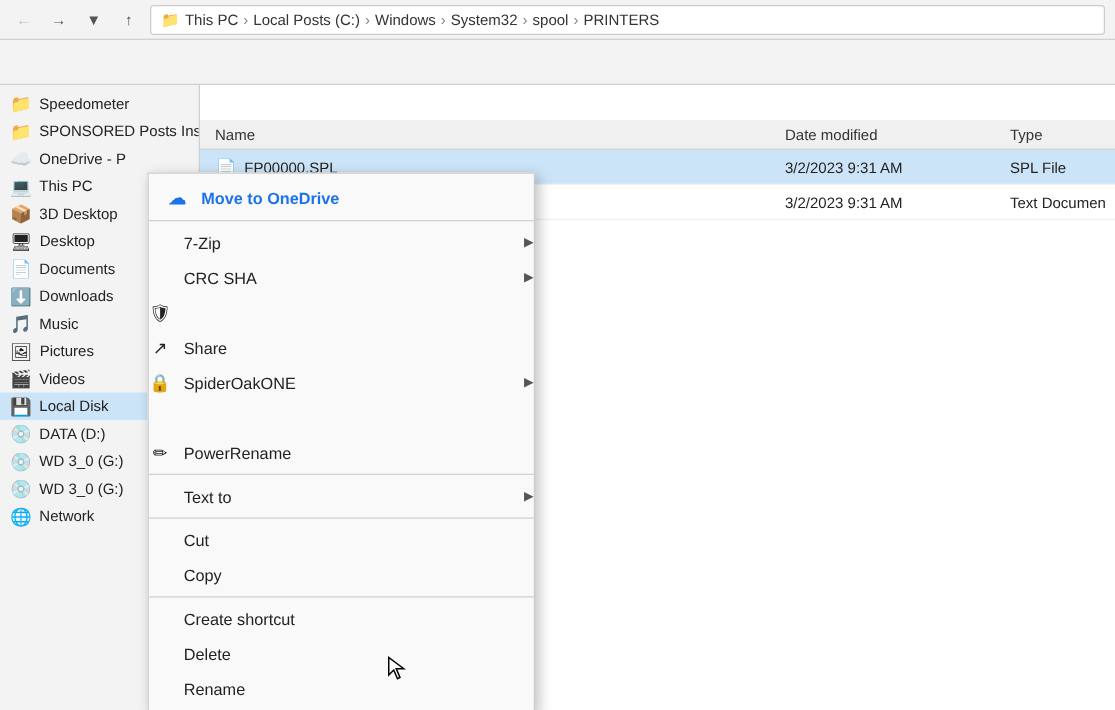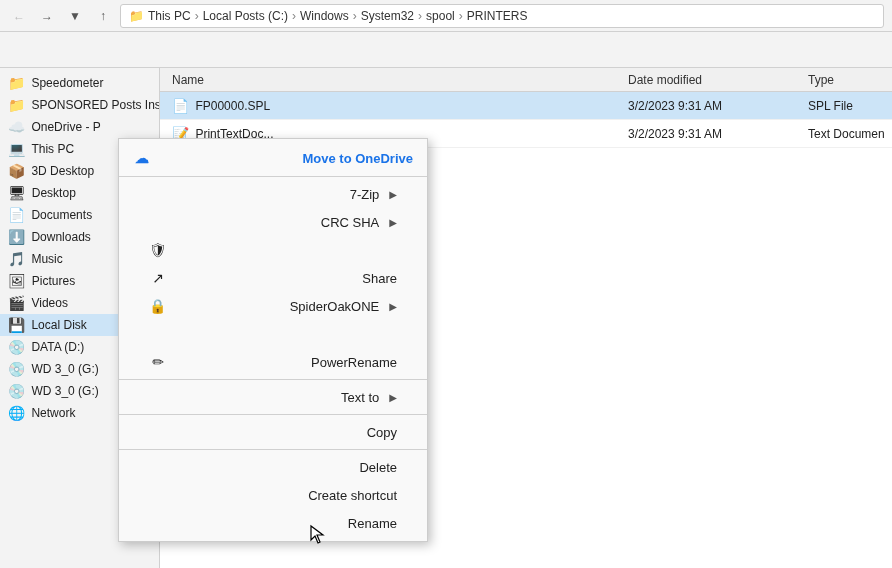--- a/index.html
+++ b/index.html
@@ -102,20 +102,21 @@
     }
     .sidebar-item.selected { background: #cce4f7; }
     .sidebar-item .icon-folder { font-size: 14px; }
 
     
     .content-area {
       flex: 1;
       background: #fff;
       overflow-y: auto;
       padding: 0;
+      margin-top: 28px;
     }
 
     
     .column-headers {
       display: grid;
       grid-template-columns: 1fr 180px 80px;
       background: #f0f0f0;
       border-bottom: 1px solid #d0d0d0;
       height: 24px;
       align-items: center;
@@ -162,37 +163,37 @@
       width: 310px;
       background: #f9f9f9;
       border: 1px solid #ccc;
       box-shadow: 3px 3px 10px rgba(0,0,0,0.25);
       z-index: 100;
       padding: 4px 0;
     }
     .ctx-item {
       display: flex;
       align-items: center;
-      padding: 5px 30px;
+      padding: 5px 0;
       cursor: pointer;
       font-size: 13px;
       color: #222;
       gap: 10px;
       position: relative;
     }
     .ctx-item .ctx-icon {
       width: 18px;
       height: 18px;
       display: flex;
       align-items: center;
       justify-content: center;
       font-size: 14px;
       flex-shrink: 0;
     }
-    .ctx-item .ctx-label { flex: 1; text-align: right; }
+    .ctx-item .ctx-label { flex: 1; }
     .ctx-item .ctx-arrow {
       font-size: 10px;
       color: #555;
     }
     .ctx-separator {
       height: 1px;
       background: #d0d0d0;
       margin: 3px 0;
     }
     .ctx-item.move-to-onedrive {
@@ -386,36 +387,40 @@
     <div class="ctx-separator"></div>
 
     <div class="ctx-item">
       <span class="ctx-icon"></span>
       <span class="ctx-label">Text to</span>
       <span class="ctx-arrow">▶</span>
     </div>
 
     <div class="ctx-separator"></div>
 
+    <div class="ctx-item">
+      <span class="ctx-icon"></span>
+      <span class="ctx-label">Cut</span>
+    </div>
 
     <div class="ctx-item">
       <span class="ctx-icon"></span>
       <span class="ctx-label">Copy</span>
     </div>
 
     <div class="ctx-separator"></div>
 
     <div class="ctx-item">
       <span class="ctx-icon"></span>
+      <span class="ctx-label">Create shortcut</span>
+    </div>
+
+    <div class="ctx-item">
+      <span class="ctx-icon"></span>
       <span class="ctx-label">Delete</span>
-    </div>
-
-    <div class="ctx-item">
-      <span class="ctx-icon"></span>
-      <span class="ctx-label">Create shortcut</span>
     </div>
 
     <div class="ctx-item">
       <span class="ctx-icon"></span>
       <span class="ctx-label">Rename</span>
     </div>
 
   </div>
 
   <div class="cursor-indicator" style="left:309px; top:524px;">

